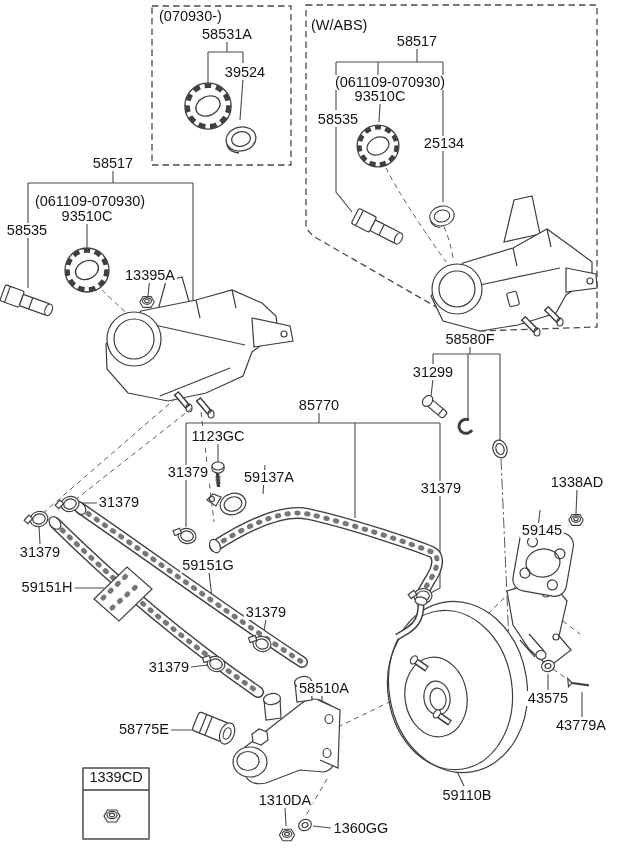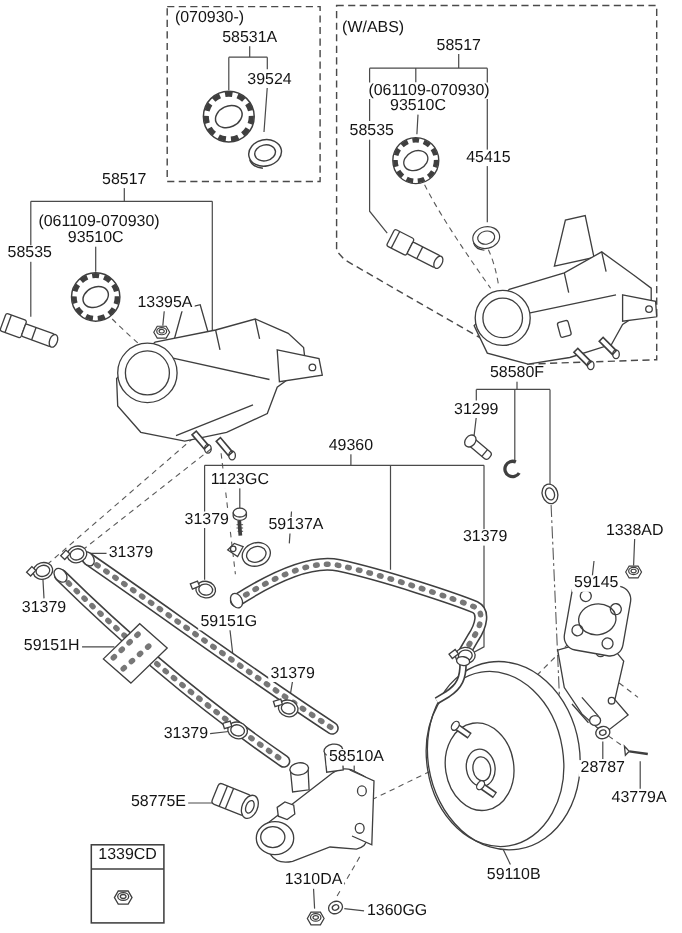--- a/index.html
+++ b/index.html
@@ -277,31 +277,31 @@
 
 <div class="lbl lbl-left" style="left:157px;top:9px">(070930-)</div>
 <div class="lbl" style="left:227px;top:27px">58531A</div>
 <div class="lbl" style="left:245px;top:65px">39524</div>
 
 <div class="lbl lbl-left" style="left:309px;top:18px">(W/ABS)</div>
 <div class="lbl" style="left:417px;top:34px">58517</div>
 <div class="lbl" style="left:390px;top:75px">(061109-070930)</div>
 <div class="lbl" style="left:380px;top:89px">93510C</div>
 <div class="lbl" style="left:338px;top:112px">58535</div>
-<div class="lbl" style="left:444px;top:136px">45415</div>
+<div class="lbl" style="left:444px;top:136px">25134</div>
 <div class="lbl" style="left:470px;top:332px">58580F</div>
 
 <div class="lbl" style="left:113px;top:156px">58517</div>
 <div class="lbl" style="left:90px;top:194px">(061109-070930)</div>
 <div class="lbl" style="left:87px;top:209px">93510C</div>
 <div class="lbl" style="left:27px;top:223px">58535</div>
 <div class="lbl" style="left:150px;top:268px">13395A</div>
 
 <div class="lbl" style="left:433px;top:365px">31299</div>
-<div class="lbl" style="left:319px;top:398px">49360</div>
+<div class="lbl" style="left:319px;top:398px">85770</div>
 <div class="lbl" style="left:218px;top:429px">1123GC</div>
 <div class="lbl" style="left:269px;top:470px">59137A</div>
 
 <div class="lbl" style="left:188px;top:465px">31379</div>
 <div class="lbl" style="left:441px;top:481px">31379</div>
 <div class="lbl" style="left:119px;top:495px">31379</div>
 <div class="lbl" style="left:40px;top:545px">31379</div>
 <div class="lbl" style="left:266px;top:605px">31379</div>
 <div class="lbl" style="left:169px;top:660px">31379</div>
 
@@ -309,16 +309,16 @@
 <div class="lbl" style="left:542px;top:523px">59145</div>
 <div class="lbl" style="left:47px;top:580px">59151H</div>
 <div class="lbl" style="left:208px;top:558px">59151G</div>
 
 <div class="lbl" style="left:324px;top:681px">58510A</div>
 <div class="lbl" style="left:144px;top:722px">58775E</div>
 <div class="lbl" style="left:116px;top:770px">1339CD</div>
 <div class="lbl" style="left:285px;top:793px">1310DA</div>
 <div class="lbl" style="left:361px;top:821px">1360GG</div>
 
-<div class="lbl" style="left:548px;top:691px">28787</div>
+<div class="lbl" style="left:548px;top:691px">43575</div>
 <div class="lbl" style="left:581px;top:718px">43779A</div>
 <div class="lbl" style="left:467px;top:788px">59110B</div>
 </div>
 
 </body></html>

